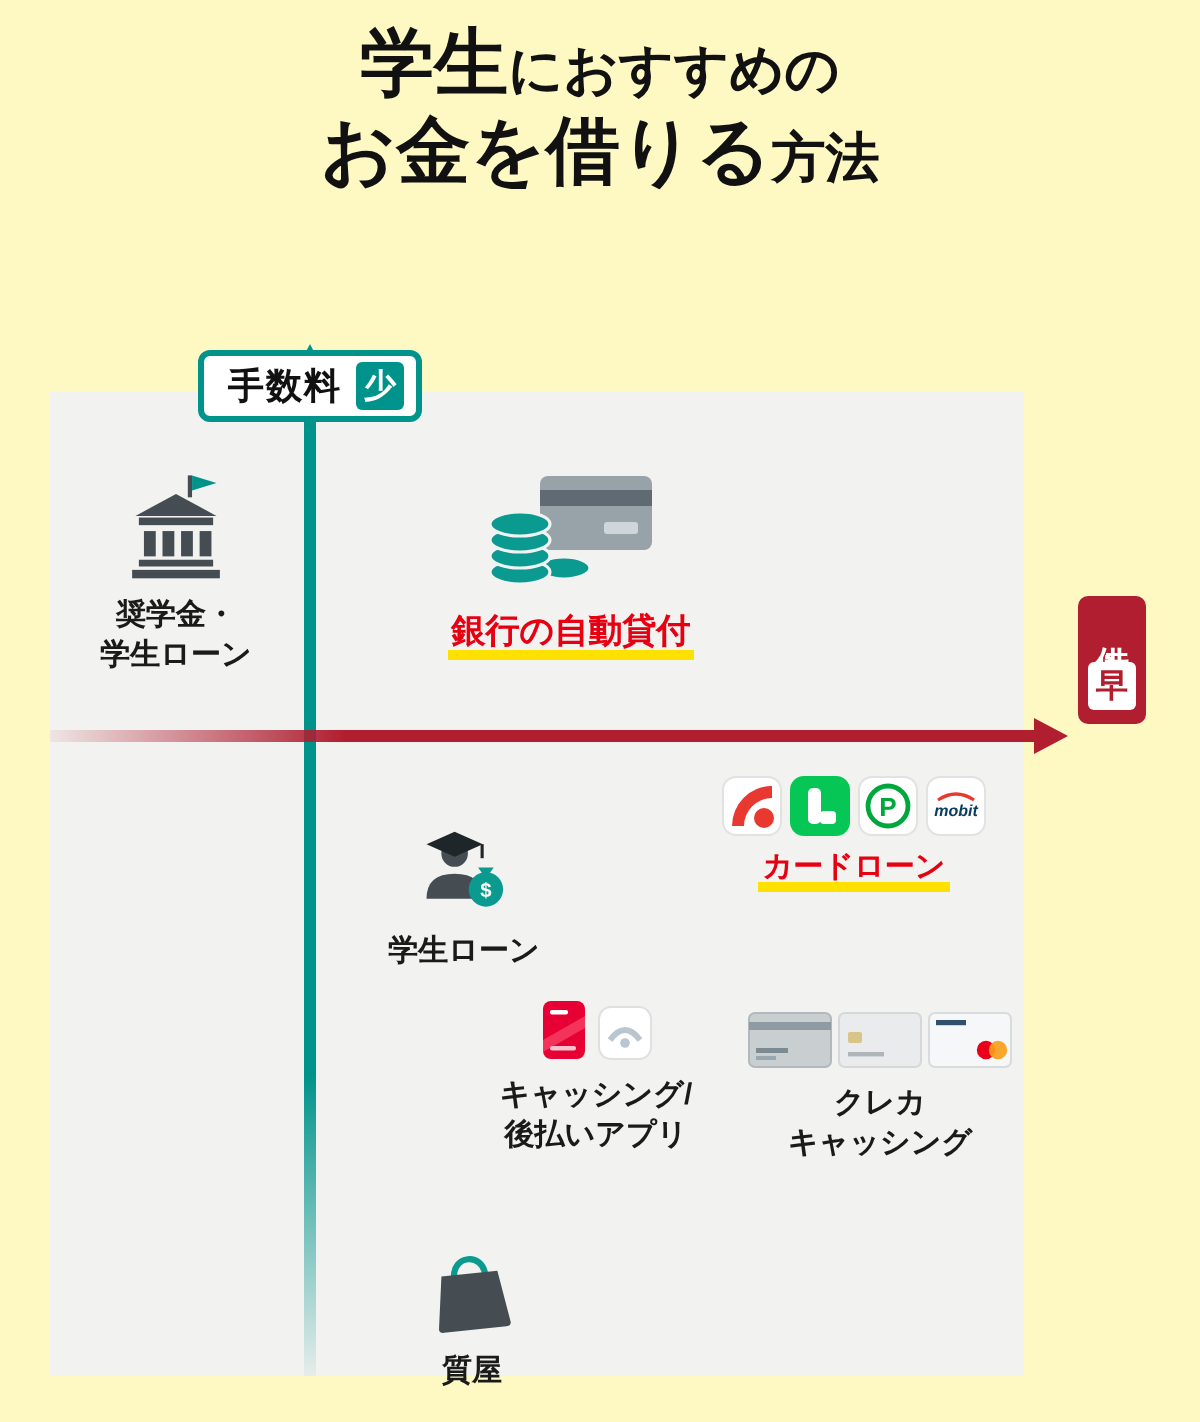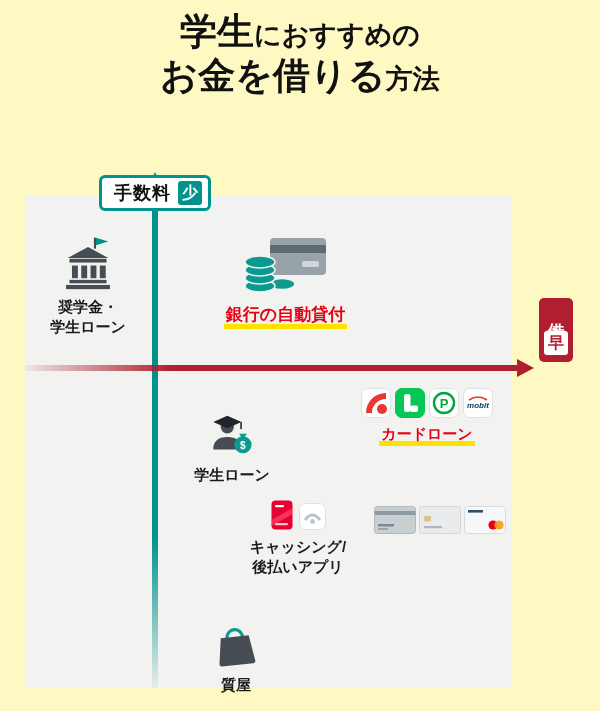--- a/index.html
+++ b/index.html
@@ -221,20 +221,24 @@
       </span>
       <span>
         <svg width="42" height="28" viewBox="0 0 42 28">
           <rect x="0.5" y="0.5" width="41" height="27" rx="3" fill="#f6f7f8" stroke="#d8dbde"></rect>
           <rect x="4" y="4" width="15" height="2.6" fill="#30506e"></rect>
           <circle cx="29" cy="19" r="4.6" fill="#eb001b"></circle>
           <circle cx="35" cy="19" r="4.6" fill="#f79e1b" opacity="0.92"></circle>
         </svg>
       </span>
     </div>
+    <div class="item-label">
+      <div>クレカ</div>
+      <div>キャッシング</div>
+    </div>
   </div>
 
   <div class="item" style="left:204px; top:618px; width:64px;">
     <span>
       <svg width="50" height="50" viewBox="0 0 64 64">
         <g transform="rotate(-6 32 40)">
           <path d="M22,26 C22,11 42,11 42,26" stroke="#0a9a8f" stroke-width="4" fill="none"></path>
           <path d="M14,24 H50 L55,57 Q55.5,60 52,60 H12 Q8.5,60 9,57 Z" fill="#454d52"></path>
         </g>
       </svg>

